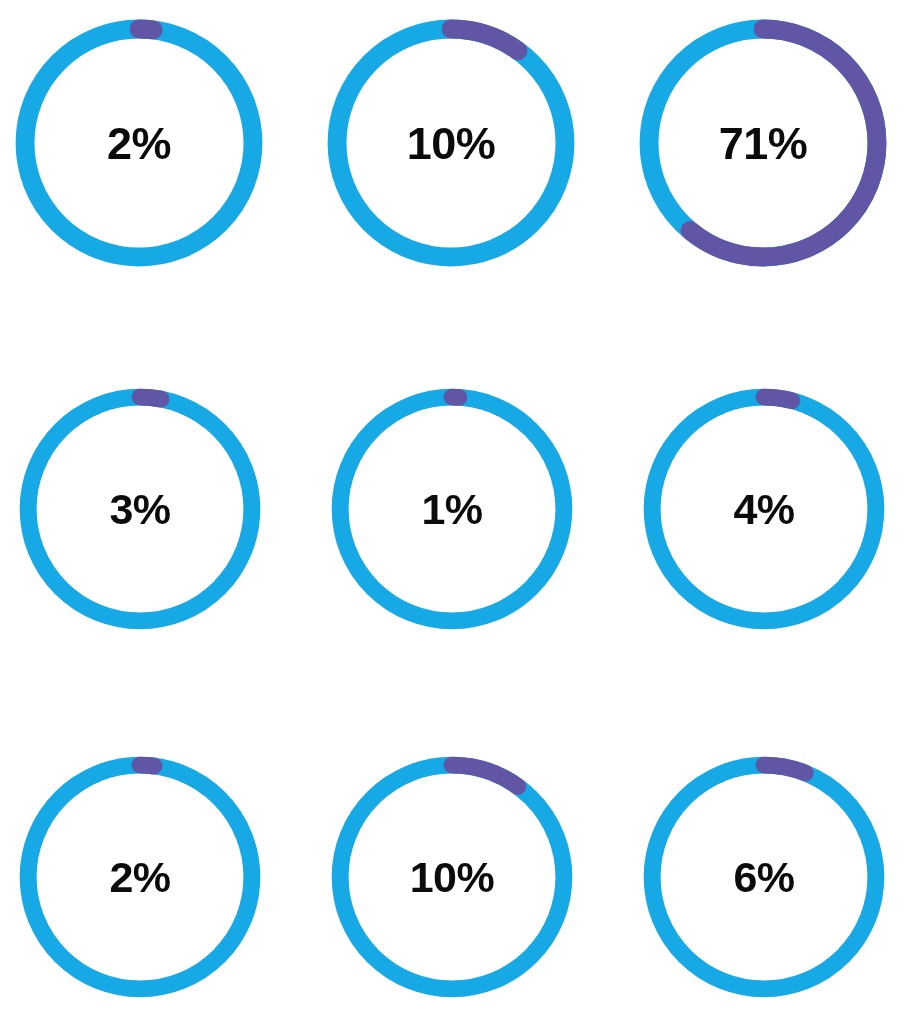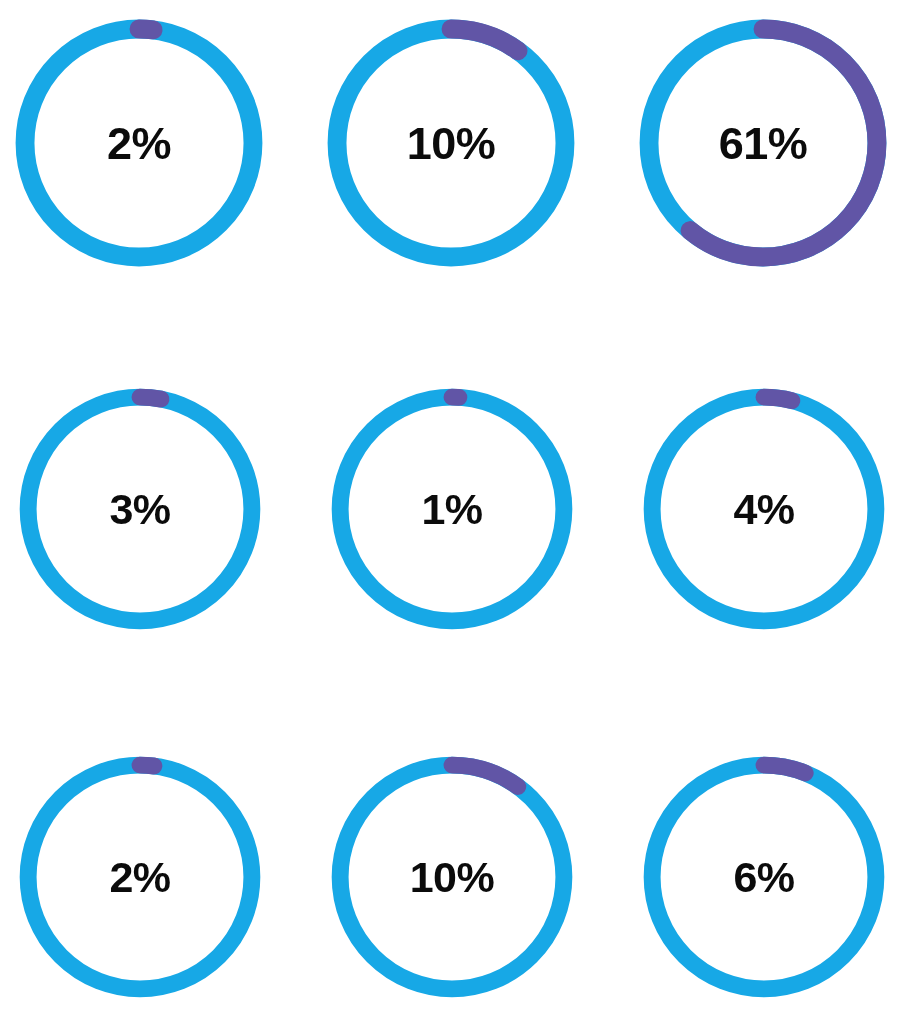--- a/index.html
+++ b/index.html
@@ -85,21 +85,21 @@
       <circle class="progress" cx="50" cy="50" r="43.5" fill="none" stroke-width="7.2" stroke-linecap="round" transform="rotate(-90 50 50)" stroke="#6155A6" stroke-dasharray="27.3318560862312 245.98670477608078" stroke-dashoffset="0"></circle>
     </svg>
     <div class="gauge-label" style="color: rgb(11, 11, 11);">10%</div>
   </div>
 
   <div class="gauge r1 g2">
     <svg viewBox="0 0 100 100" width="262" height="262">
       <circle class="track" cx="50" cy="50" r="43.5" fill="none" stroke-width="7.2" stroke="#17A8E6"></circle>
       <circle class="progress" cx="50" cy="50" r="43.5" fill="none" stroke-width="7.2" stroke-linecap="round" transform="rotate(-90 50 50)" stroke="#6155A6" stroke-dasharray="166.7243221260103 106.59423873630169" stroke-dashoffset="0"></circle>
     </svg>
-    <div class="gauge-label" style="color: rgb(11, 11, 11);">61%</div>
+    <div class="gauge-label" style="color: rgb(11, 11, 11);">71%</div>
   </div>
 
   <div class="gauge r2 g3">
     <svg viewBox="0 0 100 100" width="256" height="256">
       <circle class="track" cx="50" cy="50" r="43.7" fill="none" stroke-width="6.6" stroke="#17A8E6"></circle>
       <circle class="progress" cx="50" cy="50" r="43.7" fill="none" stroke-width="6.6" stroke-linecap="round" transform="rotate(-90 50 50)" stroke="#6155A6" stroke-dasharray="8.237255937712439 266.3379419860355" stroke-dashoffset="0"></circle>
     </svg>
     <div class="gauge-label" style="color: rgb(11, 11, 11);">3%</div>
   </div>
 

